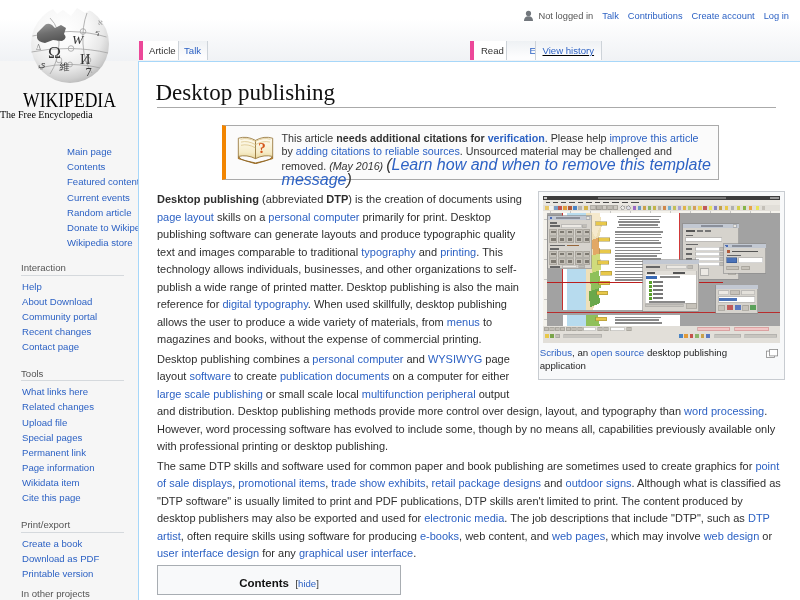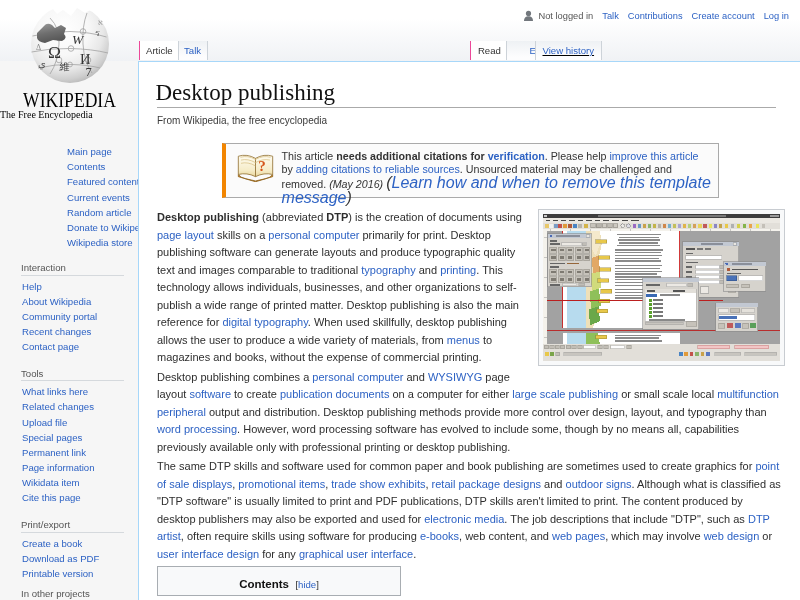--- a/index.html
+++ b/index.html
@@ -4,21 +4,21 @@
 html,body{margin:0;padding:0;}
 body{width:800px;height:600px;overflow:hidden;background:#f6f6f6;font-family:"Liberation Sans",sans-serif;position:relative;}
 a{color:#2d62c4;text-decoration:none;}
 #header{position:absolute;left:0;top:0;width:800px;height:61px;background:linear-gradient(#ffffff 30%,#f0f2f5 100%);}
 
 #personal{position:absolute;top:10px;right:11px;font-size:9.3px;color:#555;white-space:nowrap;}
 #personal a{margin-left:9px;}
 #personal .uicon{display:inline-block;vertical-align:-2px;margin-right:4px;}
 
 .tab{position:absolute;top:41.3px;height:19.2px;line-height:19.2px;font-size:9.6px;box-sizing:border-box;}
-.tab.white{background:#fff;border-left:1px solid #ec4899;border-right:1px solid #cdd3d9;color:#333;}
+.tab.white{background:#fff;border-left:4px solid #ec4899;border-right:1px solid #cdd3d9;color:#333;}
 .tab.grad{background:linear-gradient(#eef1f4,#fdfdfe 85%);border-left:1px solid #cdd3d9;border-right:1px solid #cdd3d9;}
 
 #searchbox{position:absolute;left:607.6px;top:38.6px;width:175px;height:24px;background:#fff;border:6px solid #84cc16;border-radius:2px;box-sizing:border-box;margin-top:48px;}
 #searchbox .ph{position:absolute;left:8px;top:6.3px;font-size:9.6px;color:#8a9096;}
 #searchbox svg{position:absolute;right:7px;top:5.5px;}
 
 #content{position:absolute;left:138px;top:61px;width:662px;height:539px;background:#fff;border-left:1px solid #a7d7f9;border-top:1px solid #a7d7f9;box-sizing:border-box;padding:0 19px 8px 18px;color:#2e2e2e;}
 h1{font-family:"Liberation Serif",serif;font-size:23px;font-weight:normal;margin:0 5px 0 0;padding:18.5px 0 3px 0;text-indent:-1.5px;border-bottom:1px solid #aaa;color:#111;line-height:1;}
 #siteSub{font-size:10px;color:#3a3a3a;margin-top:7px;}
 #bodytext{font-size:11px;line-height:17.5px;}
@@ -123,21 +123,21 @@
 <li><a href="#">Current events</a></li>
 <li><a href="#">Random article</a></li>
 <li><a href="#">Donate to Wikipedia</a></li>
 <li><a href="#">Wikipedia store</a></li>
 </ul>
   </div>
 <div class="shead" style="top:260.1px;">Interaction</div>
 <div class="snav" style="top:278.7px;left:0;">
     <ul>
 <li><a href="#">Help</a></li>
-<li><a href="#">About Wikipedia</a></li>
+<li><a href="#">About Download</a></li>
 <li><a href="#">Community portal</a></li>
 <li><a href="#">Recent changes</a></li>
 <li><a href="#">Contact page</a></li>
 </ul>
   </div>
 <div class="shead" style="top:365.7px;">Tools</div>
 <div class="snav" style="top:384.4px;left:0;">
     <ul>
 <li><a href="#">What links here</a></li>
 <li><a href="#">Related changes</a></li>
@@ -154,21 +154,20 @@
     <ul>
 <li><a href="#">Create a book</a></li>
 <li><a href="#">Download as PDF</a></li>
 <li><a href="#">Printable version</a></li>
 </ul>
   </div>
 <div class="shead" style="top:586.3px;border-bottom:none;">In other projects</div>
 
 <div id="content">
 <h1>Desktop publishing</h1>
-<div id="siteSub">From Wikipedia, the free encyclopedia</div>
 <div id="ambox">
 <div class="icon"><svg width="39" height="29" viewBox="0 0 36 27">
 <defs>
             <linearGradient id="bkpg" x1="0" y1="0" x2="0" y2="1">
 <stop offset="0%" stop-color="#fefcf2"></stop>
               <stop offset="70%" stop-color="#f6ecc8"></stop>
               <stop offset="100%" stop-color="#e8d69c"></stop>
             </linearGradient>
           </defs>
 <path d="M2 20 Q 4 23 9 24 L 18 26 L 27 24 Q 32 23 34 20 L 34 22 L 18 26.8 L 2 22 Z" fill="#cd8f31" stroke="#8a5c16" stroke-width="0.7"></path>
@@ -503,20 +502,24 @@
 <rect x="136" y="139" width="3.8" height="3.8" fill="#4a84c4"></rect>
               <rect x="141.5" y="139" width="3.8" height="3.8" fill="#e09a3a"></rect>
               <rect x="147" y="139" width="3.8" height="3.8" fill="#c4524a"></rect>
               <rect x="152.5" y="139" width="3.8" height="3.8" fill="#8ab46a"></rect>
               <rect x="158" y="139" width="3.8" height="3.8" fill="#caa24a"></rect>
               <rect x="163.5" y="139" width="3.8" height="3.8" fill="#5a78c0"></rect>
 <rect x="172" y="139.3" width="26" height="3" fill="#c8c5bf" stroke="#999" stroke-width="0.4"></rect>
 <rect x="202" y="139.3" width="32" height="3" fill="#c8c5bf" stroke="#999" stroke-width="0.4"></rect>
 </g>
 </svg></div>
+        <div class="capt"><a href="#">Scribus</a>, an <a href="#">open source</a> desktop publishing<br>application<span class="magnify"><svg width="12" height="9" viewBox="0 0 15 11">
+              <rect x="0.5" y="2.5" width="10" height="8" fill="#fff" stroke="#8a8a8a"></rect>
+              <rect x="4.5" y="0.5" width="10" height="8" fill="#fff" stroke="#8a8a8a"></rect>
+            </svg></span></div>
       </div>
 
 <p style="margin-top:11.3px;"><b>Desktop publishing</b> (abbreviated <b>DTP</b>) is the creation of documents using <a href="#">page layout</a> skills on a <a href="#">personal computer</a> primarily for print. Desktop publishing software can generate layouts and produce typographic quality text and images comparable to traditional <a href="#">typography</a> and <a href="#">printing</a>. This technology allows individuals, businesses, and other organizations to self-publish a wide range of printed matter. Desktop publishing is also the main reference for <a href="#">digital typography</a>. When used skillfully, desktop publishing allows the user to produce a wide variety of materials, from <a href="#">menus</a> to magazines and books, without the expense of commercial printing.</p>
 
 <p>Desktop publishing combines a <a href="#">personal computer</a> and <a href="#">WYSIWYG</a> page layout <a href="#">software</a> to create <a href="#">publication documents</a> on a computer for either <a href="#">large scale publishing</a> or small scale local <a href="#">multifunction peripheral</a> output and distribution. Desktop publishing methods provide more control over design, layout, and typography than <a href="#">word processing</a>. However, word processing software has evolved to include some, though by no means all, capabilities previously available only with professional printing or desktop publishing.</p>
 
 <p style="margin-top:1.8px;">The same DTP skills and software used for common paper and book publishing are sometimes used to create graphics for <a href="#">point of sale displays</a>, <a href="#">promotional items</a>, <a href="#">trade show exhibits</a>, <a href="#">retail package designs</a> and <a href="#">outdoor signs</a>. Although what is classified as "DTP software" is usually limited to print and PDF publications, DTP skills aren't limited to print. The content produced by desktop publishers may also be exported and used for <a href="#">electronic media</a>. The job descriptions that include "DTP", such as <a href="#">DTP artist</a>, often require skills using software for producing <a href="#">e-books</a>, web content, and <a href="#">web pages</a>, which may involve <a href="#">web design</a> or <a href="#">user interface design</a> for any <a href="#">graphical user interface</a>.</p>
 
 <div id="toc"><b>Contents</b>&nbsp; <span class="tochide">[<a href="#">hide</a>]</span></div>
 </div>

